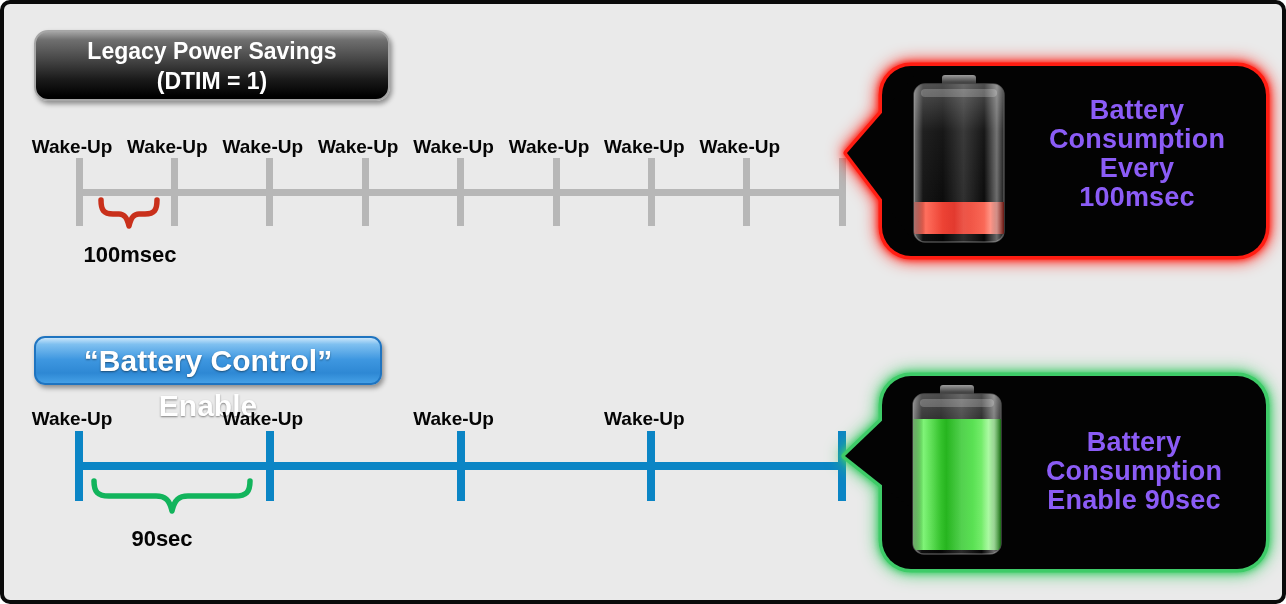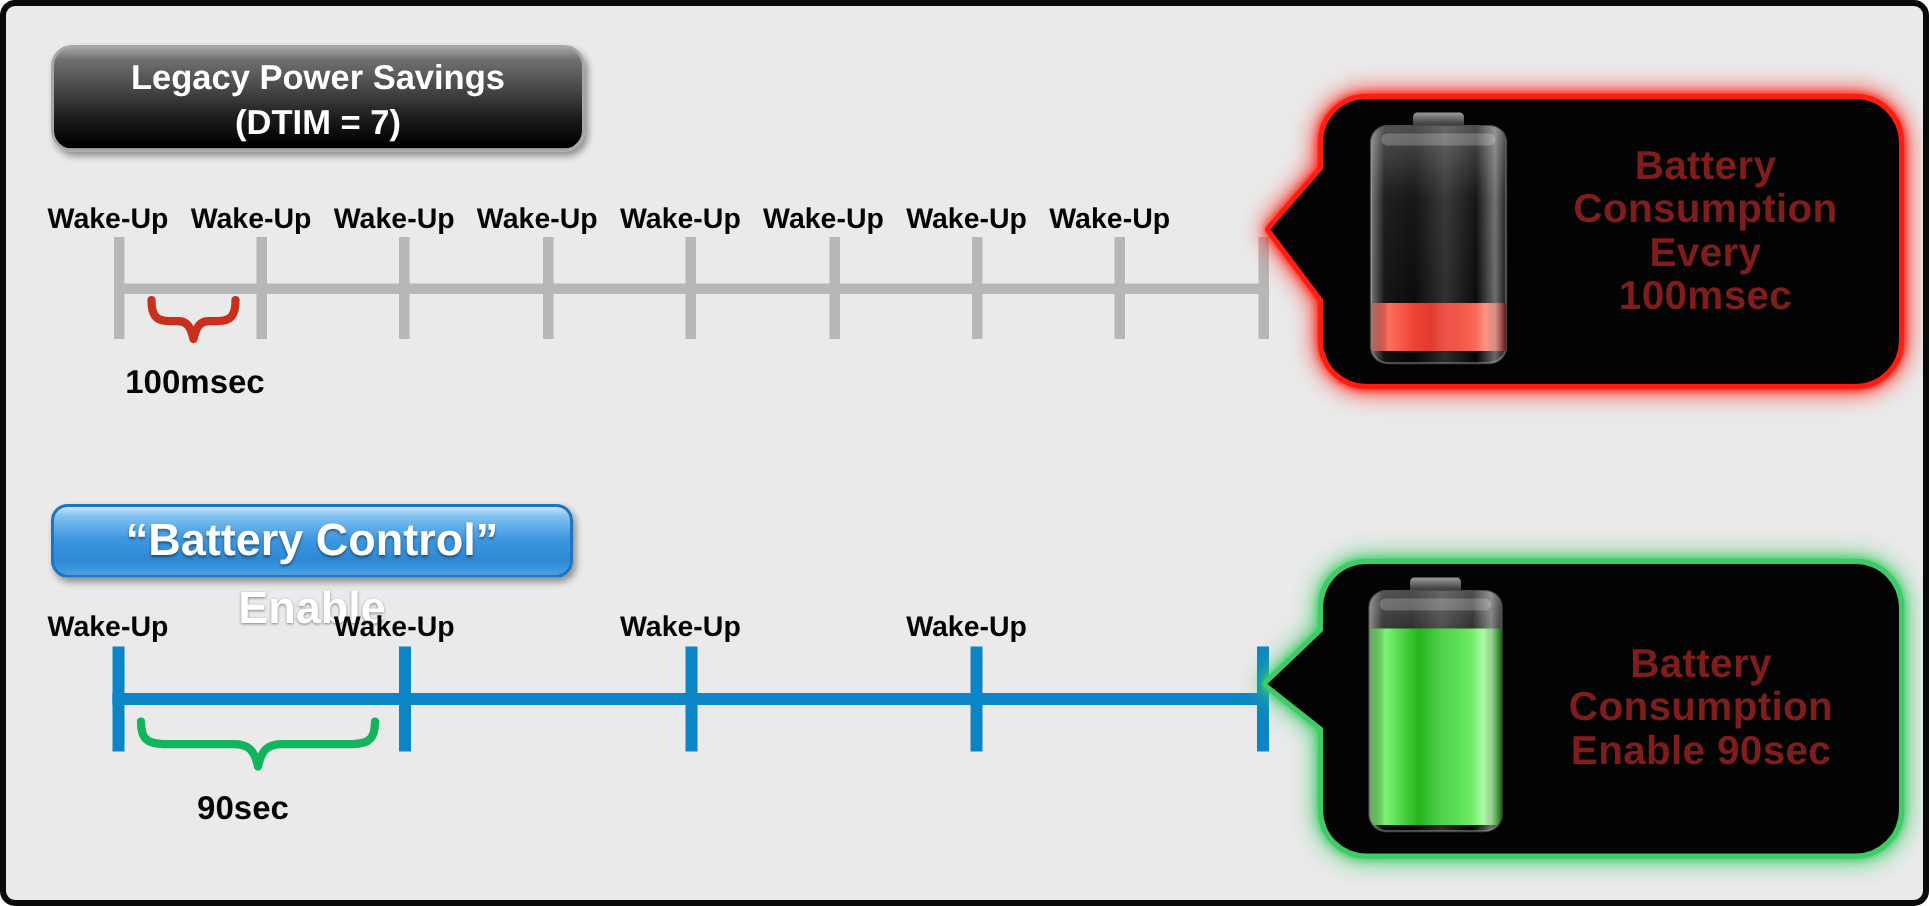--- a/index.html
+++ b/index.html
@@ -38,34 +38,34 @@
   .interval-label{position:absolute;width:140px;text-align:center;font-weight:bold;font-size:22px;color:#050505;}
   
   .callout-svg{position:absolute;overflow:visible;}
   .callout-svg.red{filter:drop-shadow(0 0 3px var(--c-glow_red)) drop-shadow(0 0 8px var(--c-glow_red));}
   .callout-svg.green{filter:drop-shadow(0 0 3px var(--c-glow_green)) drop-shadow(0 0 8px var(--c-glow_green));}
   .bubble-stroke{fill:none;stroke-width:7;stroke-linejoin:round;}
   .red .bubble-stroke{stroke:var(--c-glow_red);}
   .green .bubble-stroke{stroke:var(--c-glow_green);}
   .bubble-fill{fill:#030303;stroke:none;}
   .callout-text{
-    position:absolute;text-align:center;color:#7f1d1d;font-weight:bold;
+    position:absolute;text-align:center;color:#8b5cf6;font-weight:bold;
     font-size:27px;line-height:29px;z-index:5;letter-spacing:.2px;
   }
   #legacy-callout-text{left:1008px;top:92px;width:250px;}
   #control-callout-text{left:998px;top:424px;width:264px;}
 </style>
 </head>
 <body>
 
 <div id="frame">
 
   <div class="badge" id="legacy-badge">
     <div>Legacy Power Savings</div>
-    <div>(DTIM = 7)</div>
+    <div>(DTIM = 1)</div>
   </div>
 
   <div id="legacy-timeline">
       <div class="tl-line tl-gray" style="left: 71.5px; top: 185px; width: 770.2px; height: 7px;"></div>
       <div class="tl-tick tl-gray" style="left: 71.5px; top: 154px; width: 7px; height: 68px;"></div>
       <div class="tl-tick tl-gray" style="left: 166.9px; top: 154px; width: 7px; height: 68px;"></div>
       <div class="tl-tick tl-gray" style="left: 262.3px; top: 154px; width: 7px; height: 68px;"></div>
       <div class="tl-tick tl-gray" style="left: 357.7px; top: 154px; width: 7px; height: 68px;"></div>
       <div class="tl-tick tl-gray" style="left: 453.1px; top: 154px; width: 7px; height: 68px;"></div>
       <div class="tl-tick tl-gray" style="left: 548.5px; top: 154px; width: 7px; height: 68px;"></div>

